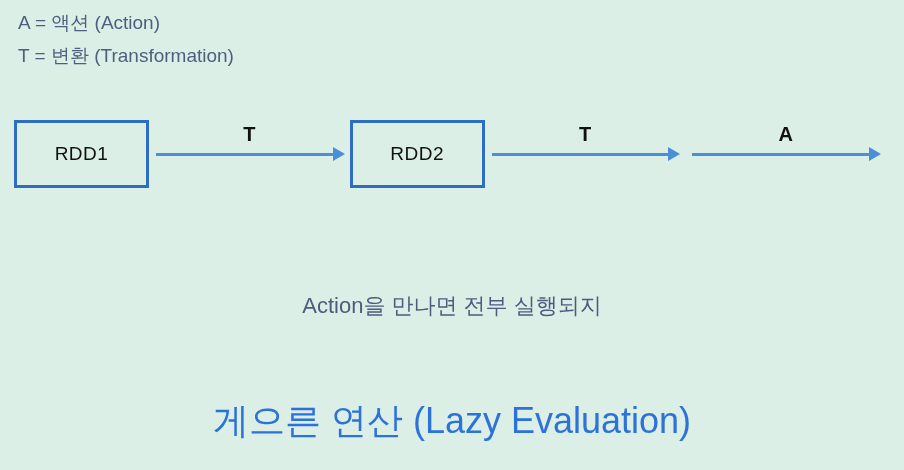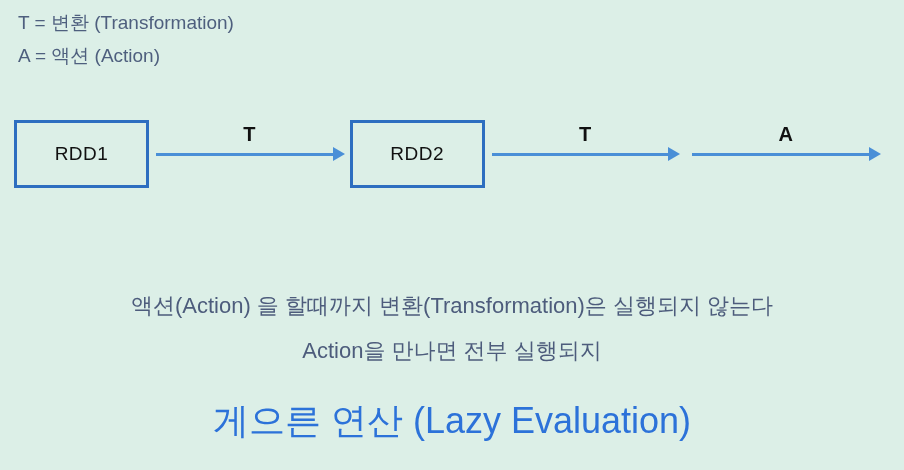--- a/index.html
+++ b/index.html
@@ -106,22 +106,22 @@
     font-weight: normal;
     font-size: 36px;
   }
 </style>
 </head>
 <body>
 
 <div class="slide">
 
   <div class="legend">
+    <div>A = 액션 (Action)</div>
     <div>T = 변환 (Transformation)</div>
-    <div>A = 액션 (Action)</div>
   </div>
 
   <div class="diagram-row">
 
     <div class="node">
       <span class="node-label">RDD1</span>
     </div>
 
     <div class="edge">
       <div class="edge-label">T</div>
@@ -143,19 +143,18 @@
     <div class="edge">
       <div class="edge-label">A</div>
       <div class="edge-line"></div>
       <div class="edge-arrowhead"></div>
     </div>
 
 
   </div>
 
   <div class="notes">
-    <div>액션(Action) 을 할때까지 변환(Transformation)은 실행되지 않는다</div>
     <div>Action을 만나면 전부 실행되지</div>
   </div>
 
   <div class="lazy-title">게으른 연산 (Lazy Evaluation)</div>
 
 </div>
 
 </body></html>

